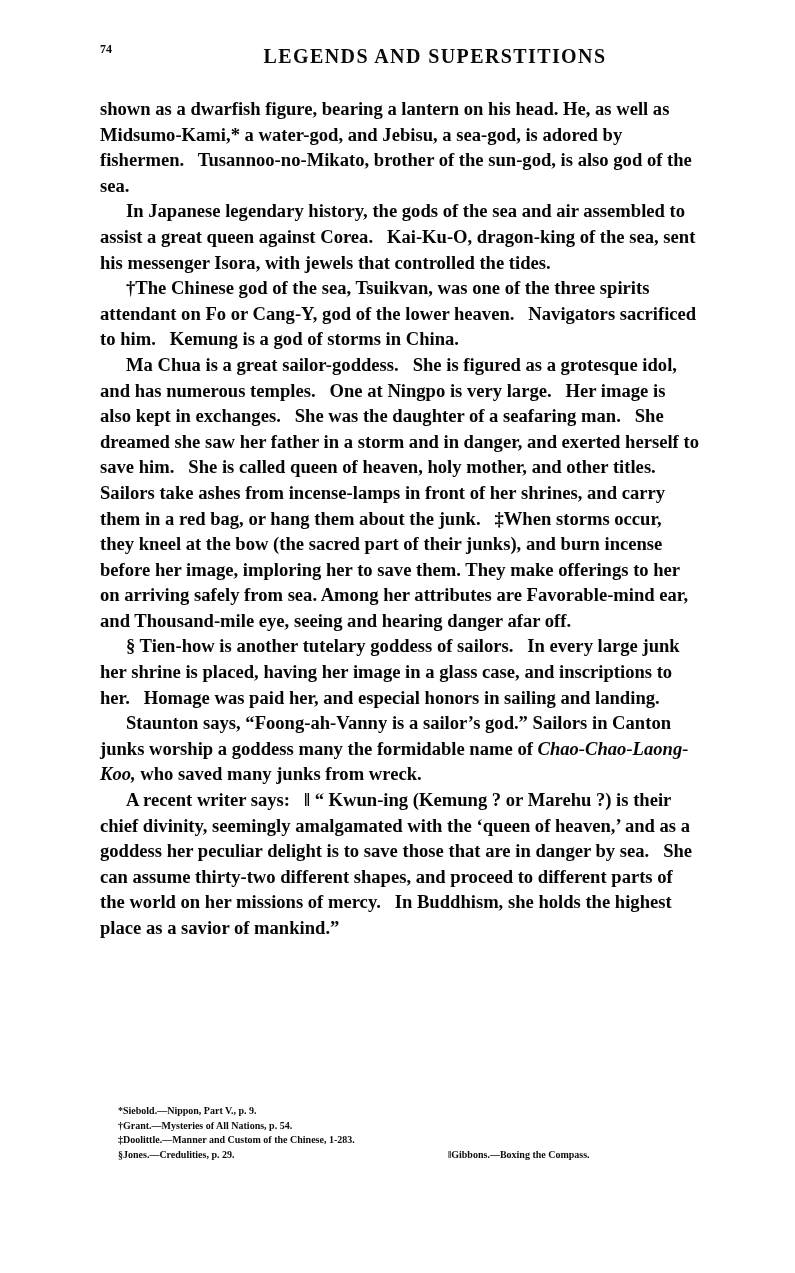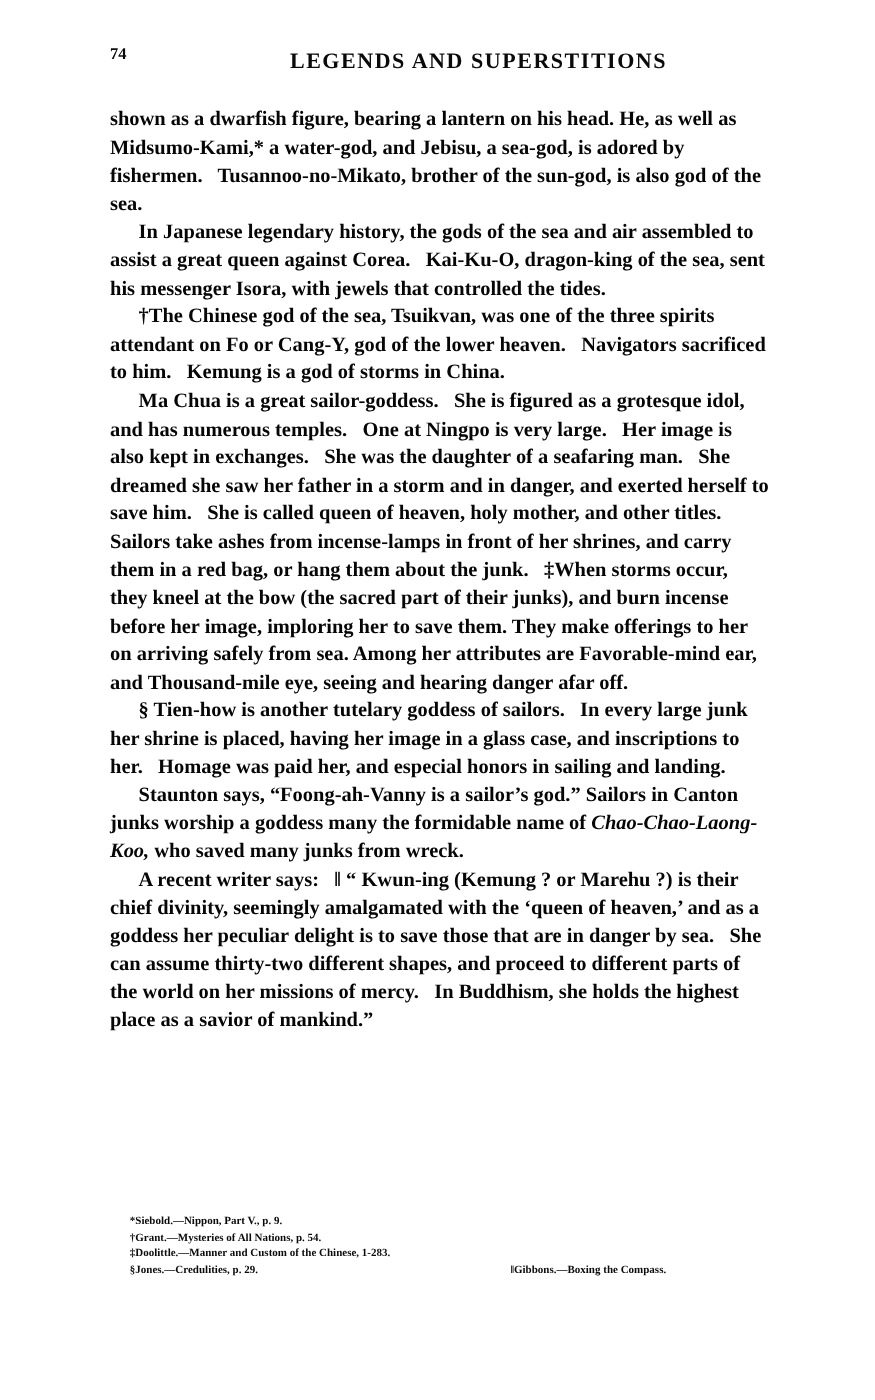--- a/index.html
+++ b/index.html
@@ -29,21 +29,21 @@
     top: 42px;
     width: 600px;
     height: 26px;
   }
   .folio {
     position: absolute;
     left: 0;
     top: 0;
     font-family: "Liberation Serif", serif;
     font-weight: bold;
-    font-size: 15px;
+    font-size: 12px;
     letter-spacing: 0px;
     color: #0a0a0a;
   }
   .running-head {
     position: absolute;
     left: 70px;
     top: 3px;
     width: 530px;
     text-align: center;
     font-family: "Liberation Serif", serif;
@@ -86,21 +86,20 @@
     color: #0b0b0b;
   }
   .footnotes .fn {
     white-space: pre;
     position: relative;
   }
   .footnotes .fn .right {
     position: absolute;
     left: 330px;
     top: 0;
-    margin-left: 16px;
   }
 </style>
 </head>
 <body>
 
 <div class="page">
 
   <div class="header">
     <div class="folio">74</div>
     <div class="running-head">LEGENDS AND SUPERSTITIONS</div>

